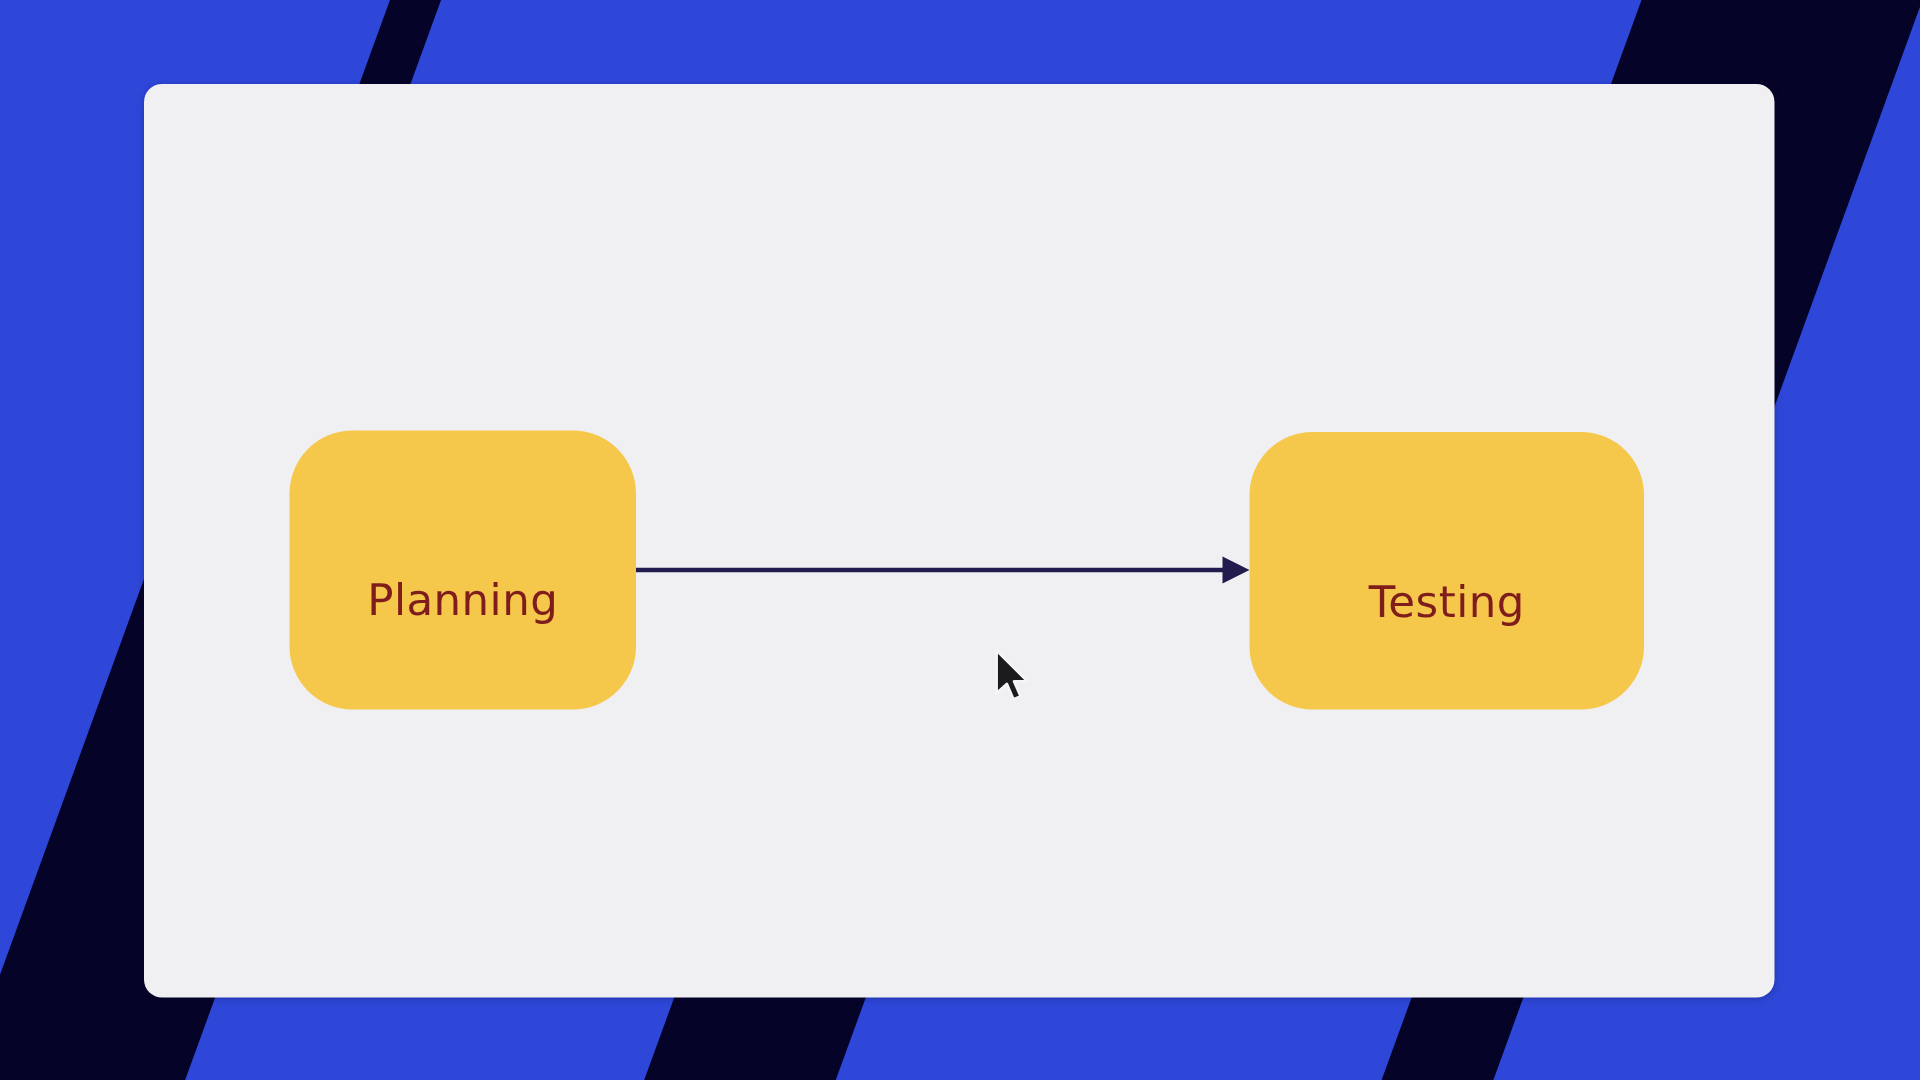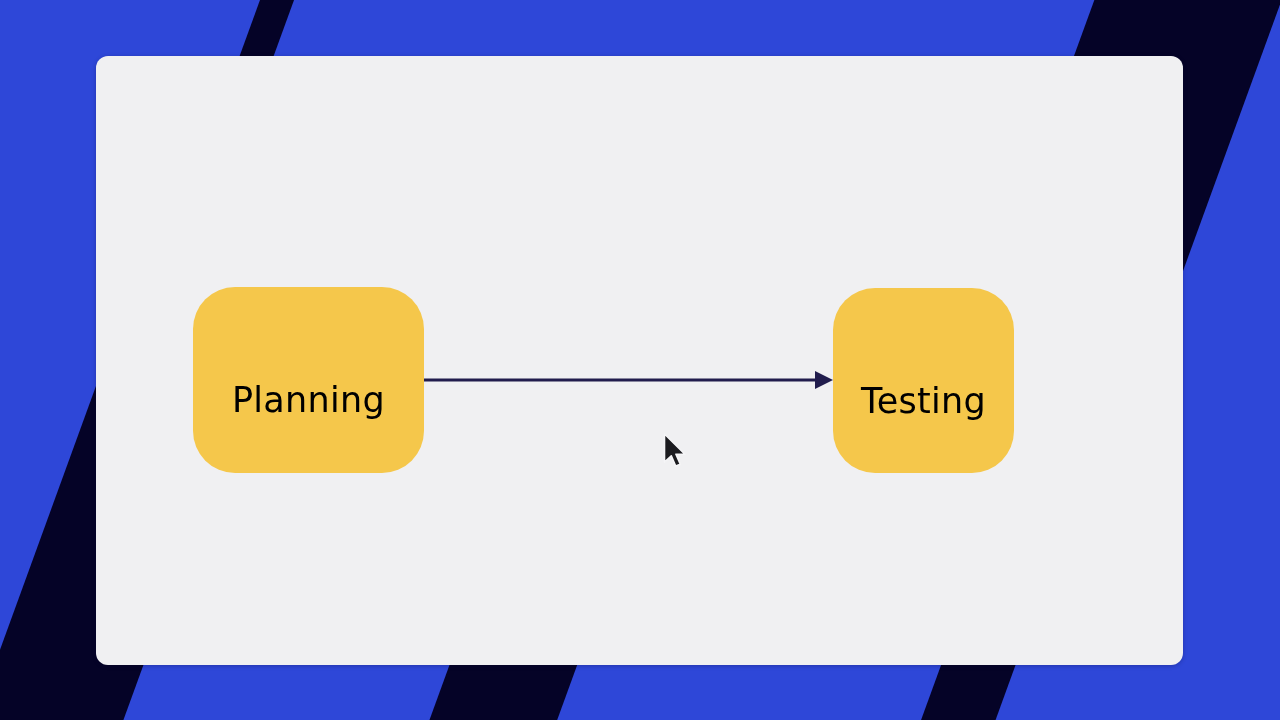--- a/index.html
+++ b/index.html
@@ -41,24 +41,24 @@
   
   .node {
     position: absolute;
     background: #F5C74B;
     border-radius: 42px;
     display: flex;
     align-items: center;
     justify-content: center;
   }
   .node-planning { left: 193px; top: 287px; width: 231px; height: 186px; }
-  .node-testing  { left: 833px; top: 288px; width: 181px; height: 185px; }
+  .node-testing  { left: 833px; top: 288px; width: 263px; height: 185px; }
   .node-label {
-    color: #000000;
-    font-size: 35px;
+    color: #7f1d1d;
+    font-size: 29px;
     font-weight: 500;
     letter-spacing: 0.3px;
     user-select: none;
     margin-top: 40px;
   }
 
   
   .overlay {
     position: absolute;
     left: 0;

